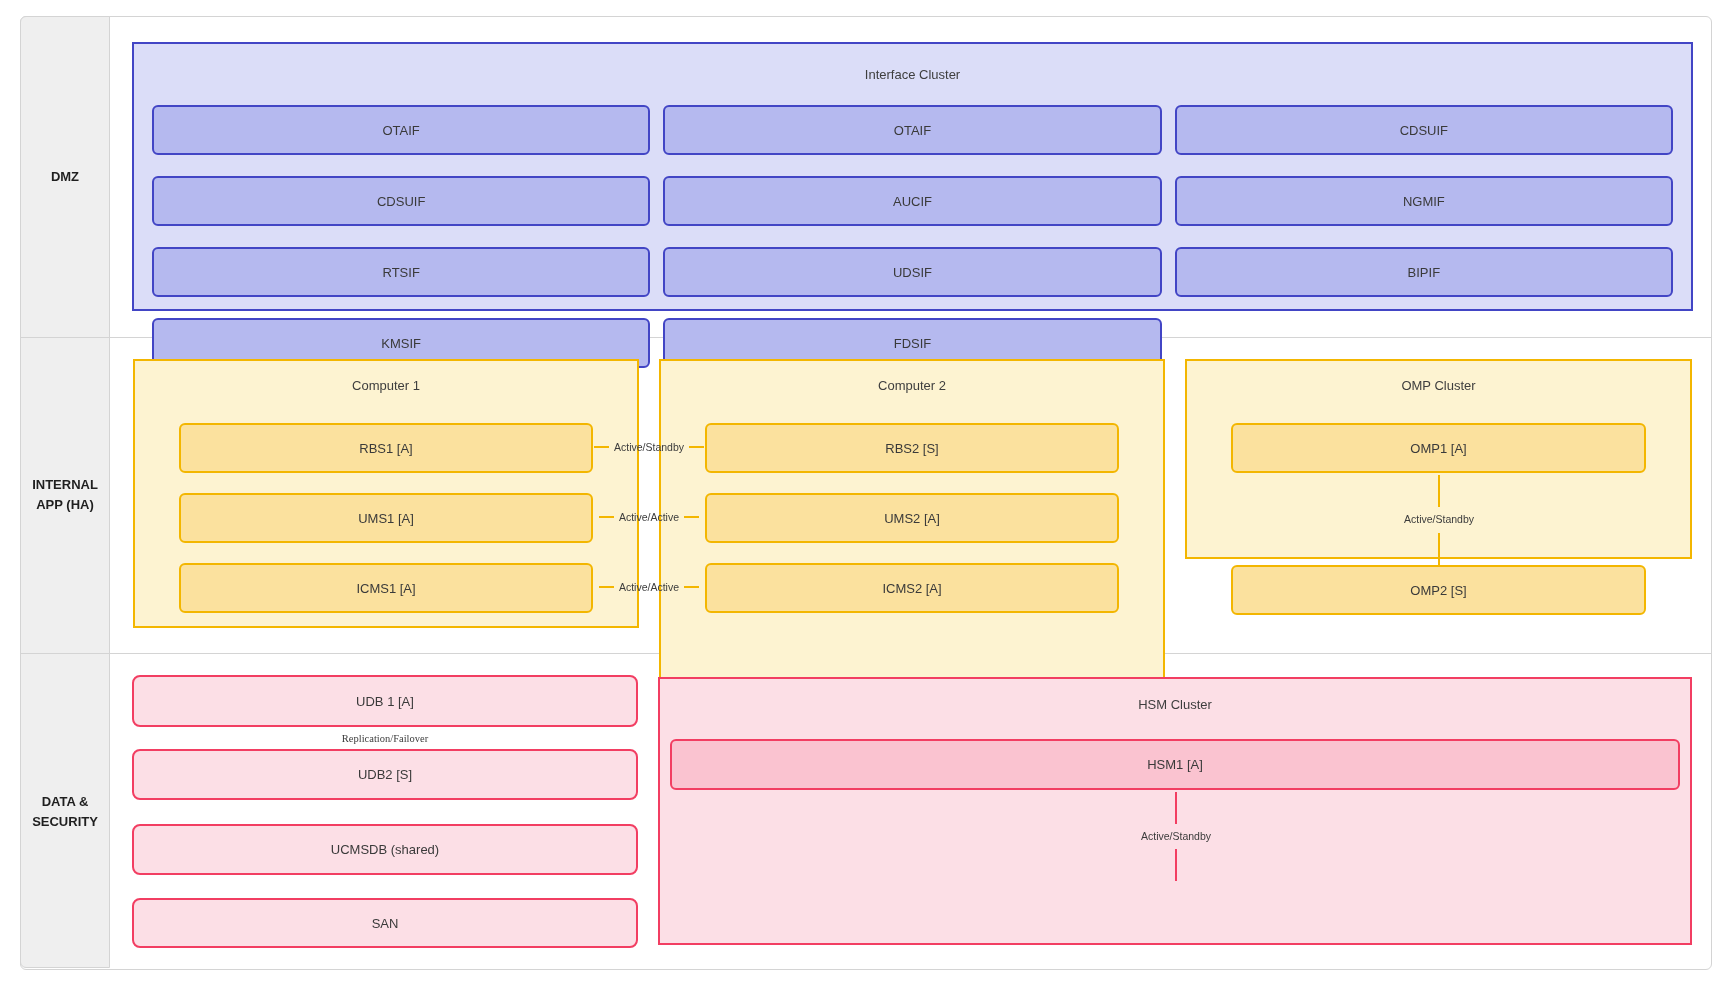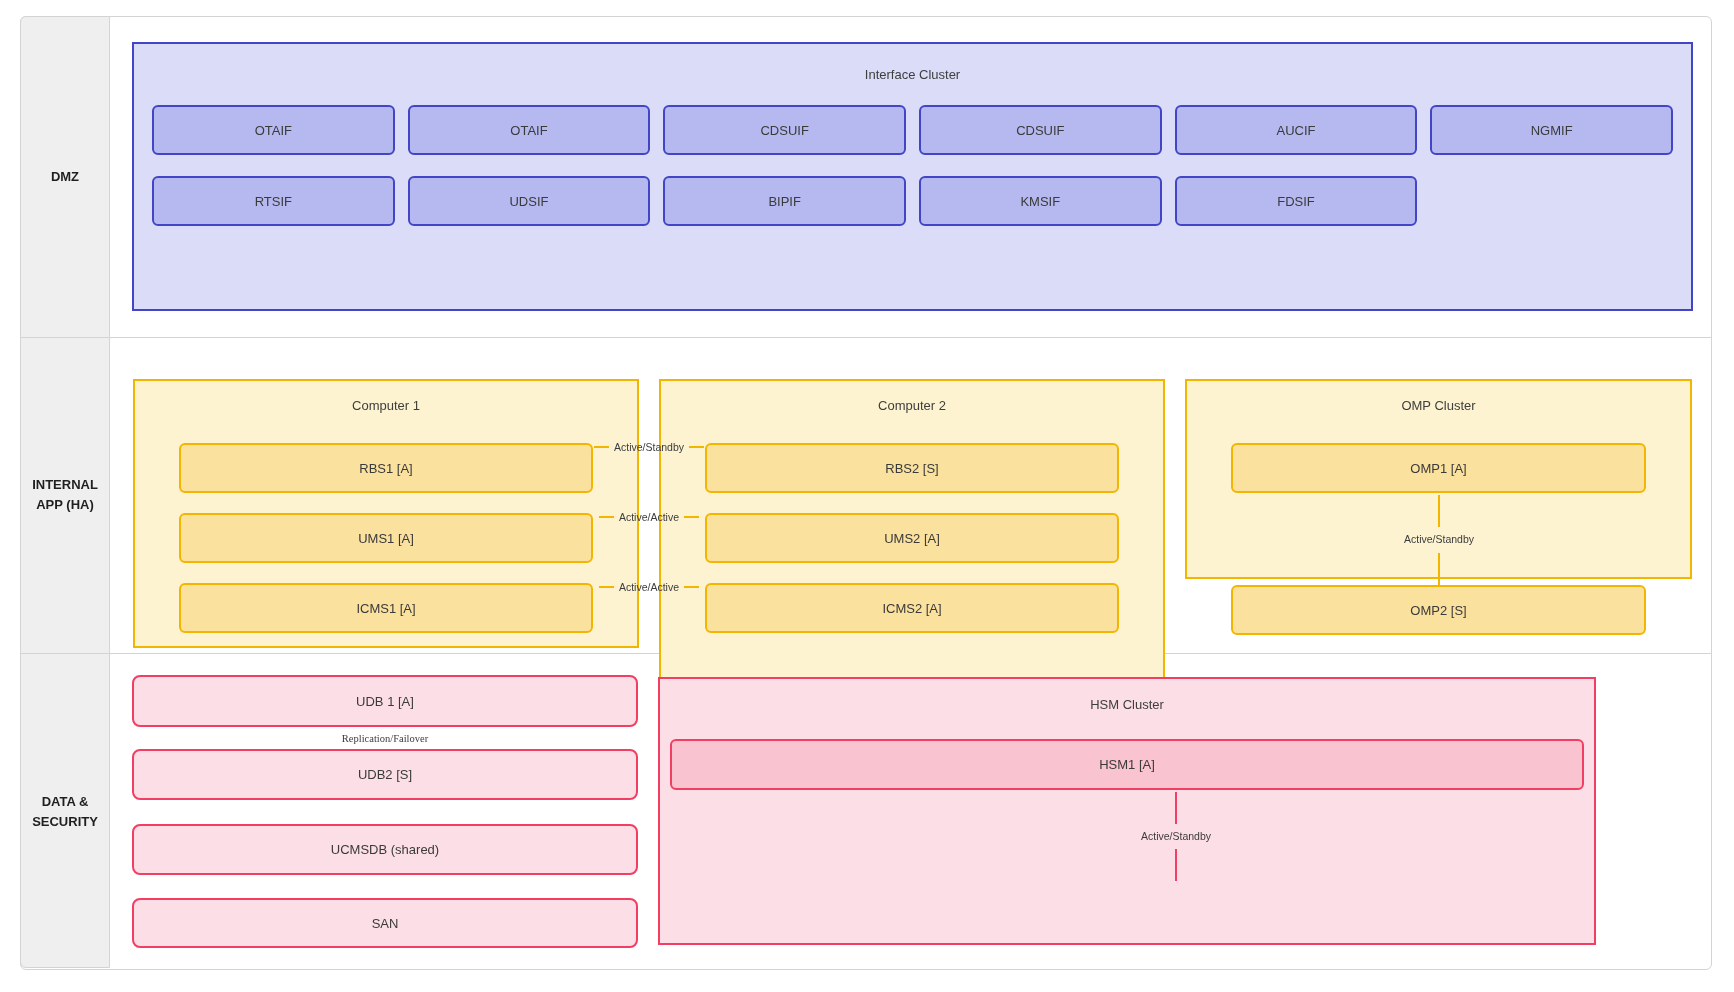--- a/index.html
+++ b/index.html
@@ -24,25 +24,25 @@
     font-size:13px; font-weight:bold; color:#1f1f1f; line-height:1.5;}
   .cluster{position:absolute; box-sizing:border-box; border-radius:0;}
   .cluster-title{position:absolute; left:0; right:0; text-align:center;
     font-size:13px; color:#3e3e3e;}
   .node{position:absolute; box-sizing:border-box; border-radius:6px;
     display:flex; align-items:center; justify-content:center;
     font-size:13px; color:var(--text); text-align:center;}
   
   .blue.cluster{background:var(--blue-cluster-bg); border:2px solid var(--blue-border);}
   .if-grid{position:absolute; left:18px; right:18px; top:61px;
-    display:grid; grid-template-columns:repeat(6,1fr); gap:21px 13px;}
+    display:grid; grid-template-columns:repeat(3,1fr); gap:21px 13px;}
   .if-grid .node{position:relative; height:50px;
     background:var(--blue-node-bg); border:2px solid var(--blue-border);}
   
-  .amber.cluster{background:var(--amber-cluster-bg); border:2px solid var(--amber-border);margin-top:20px;}
+  .amber.cluster{background:var(--amber-cluster-bg); border:2px solid var(--amber-border);}
   .amber-node{left:44px; right:44px; height:50px;
     background:var(--amber-node-bg); border:2px solid var(--amber-border);}
   
   .pink-node{background:var(--pink-node-bg); border:2px solid var(--pink-border); border-radius:8px;}
   .pink.cluster{background:var(--pink-node-bg); border:2px solid var(--pink-border);}
   .pink-dark-node{left:10px; right:10px; height:51px;
     background:var(--pink-dark-node-bg); border:2px solid var(--pink-border);}
   
   .hlink{position:absolute; width:116px; display:flex; align-items:center;
     justify-content:center; gap:5px;}
@@ -122,20 +122,20 @@
     <div class="vseg y" style="left:251px; top:172px; height:32px"></div>
     <div class="node amber-node" style="top:204px">OMP2 [S]</div>
   </section>
 
   <div class="node pink-node" style="left:132px; top:675px; width:506px; height:52px">UDB 1 [A]</div>
   <div class="plain-link-text" style="left:235px; top:733px">Replication/Failover</div>
   <div class="node pink-node" style="left:132px; top:749px; width:506px; height:51px">UDB2 [S]</div>
   <div class="node pink-node" style="left:132px; top:824px; width:506px; height:51px">UCMSDB (shared)</div>
   <div class="node pink-node" style="left:132px; top:898px; width:506px; height:50px">SAN</div>
 
-  <section class="cluster pink" style="left:658px; top:677px; width:938px; height:268px;">
+  <section class="cluster pink" style="left:658px; top:677px; width:1034px; height:268px;">
     <div class="cluster-title" style="top:18px">HSM Cluster</div>
     <div class="node pink-dark-node" style="top:60px">HSM1 [A]</div>
     <div class="vseg p" style="left:515px; top:113px; height:32px"></div>
     <div class="vlink-text" style="left:446px; top:151px">Active/Standby</div>
     <div class="vseg p" style="left:515px; top:170px; height:32px"></div>
   </section>
 </div>
 
 </body></html>

